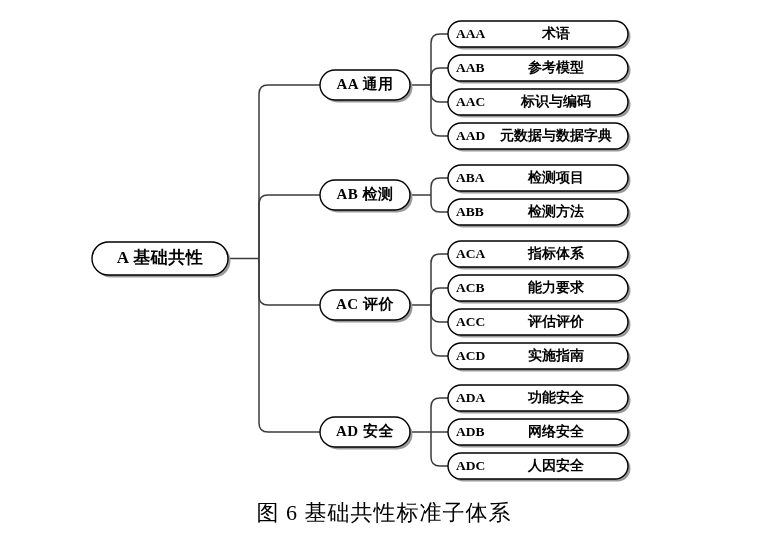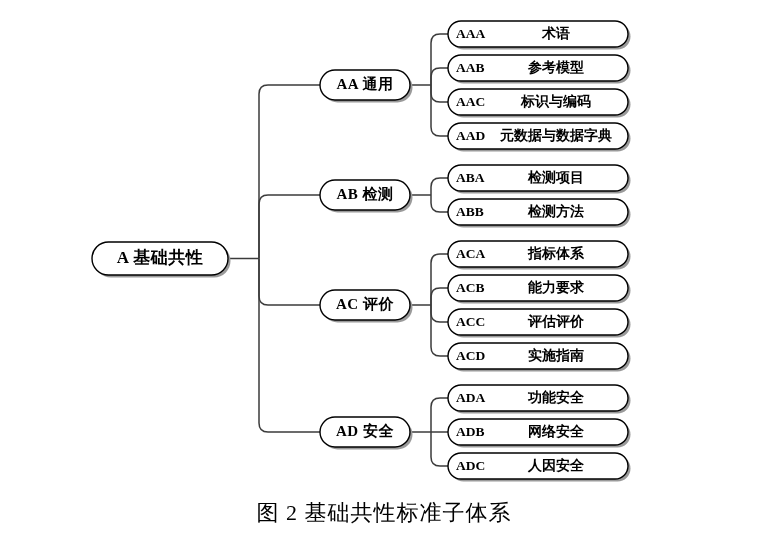--- a/index.html
+++ b/index.html
@@ -203,14 +203,14 @@
           <rect x="320" y="417" width="90" height="30" rx="15" ry="15" class="node-box"></rect>
           <text x="365" y="433" class="node-text branch-text" text-anchor="middle">AD  安全</text>
         </g>
         <g>
           <rect x="94.5" y="244.5" width="136" height="33" rx="16.5" ry="16.5" class="node-box-shadow"></rect>
           <rect x="92" y="242" width="136" height="33" rx="16.5" ry="16.5" class="node-box"></rect>
           <text x="160" y="259.5" class="node-text root-text" text-anchor="middle">A  基础共性</text>
         </g>
       </g>
   </svg>
-  <div class="caption">图 2  基础共性标准子体系</div>
+  <div class="caption">图 6  基础共性标准子体系</div>
 </div>
 
 </body></html>

